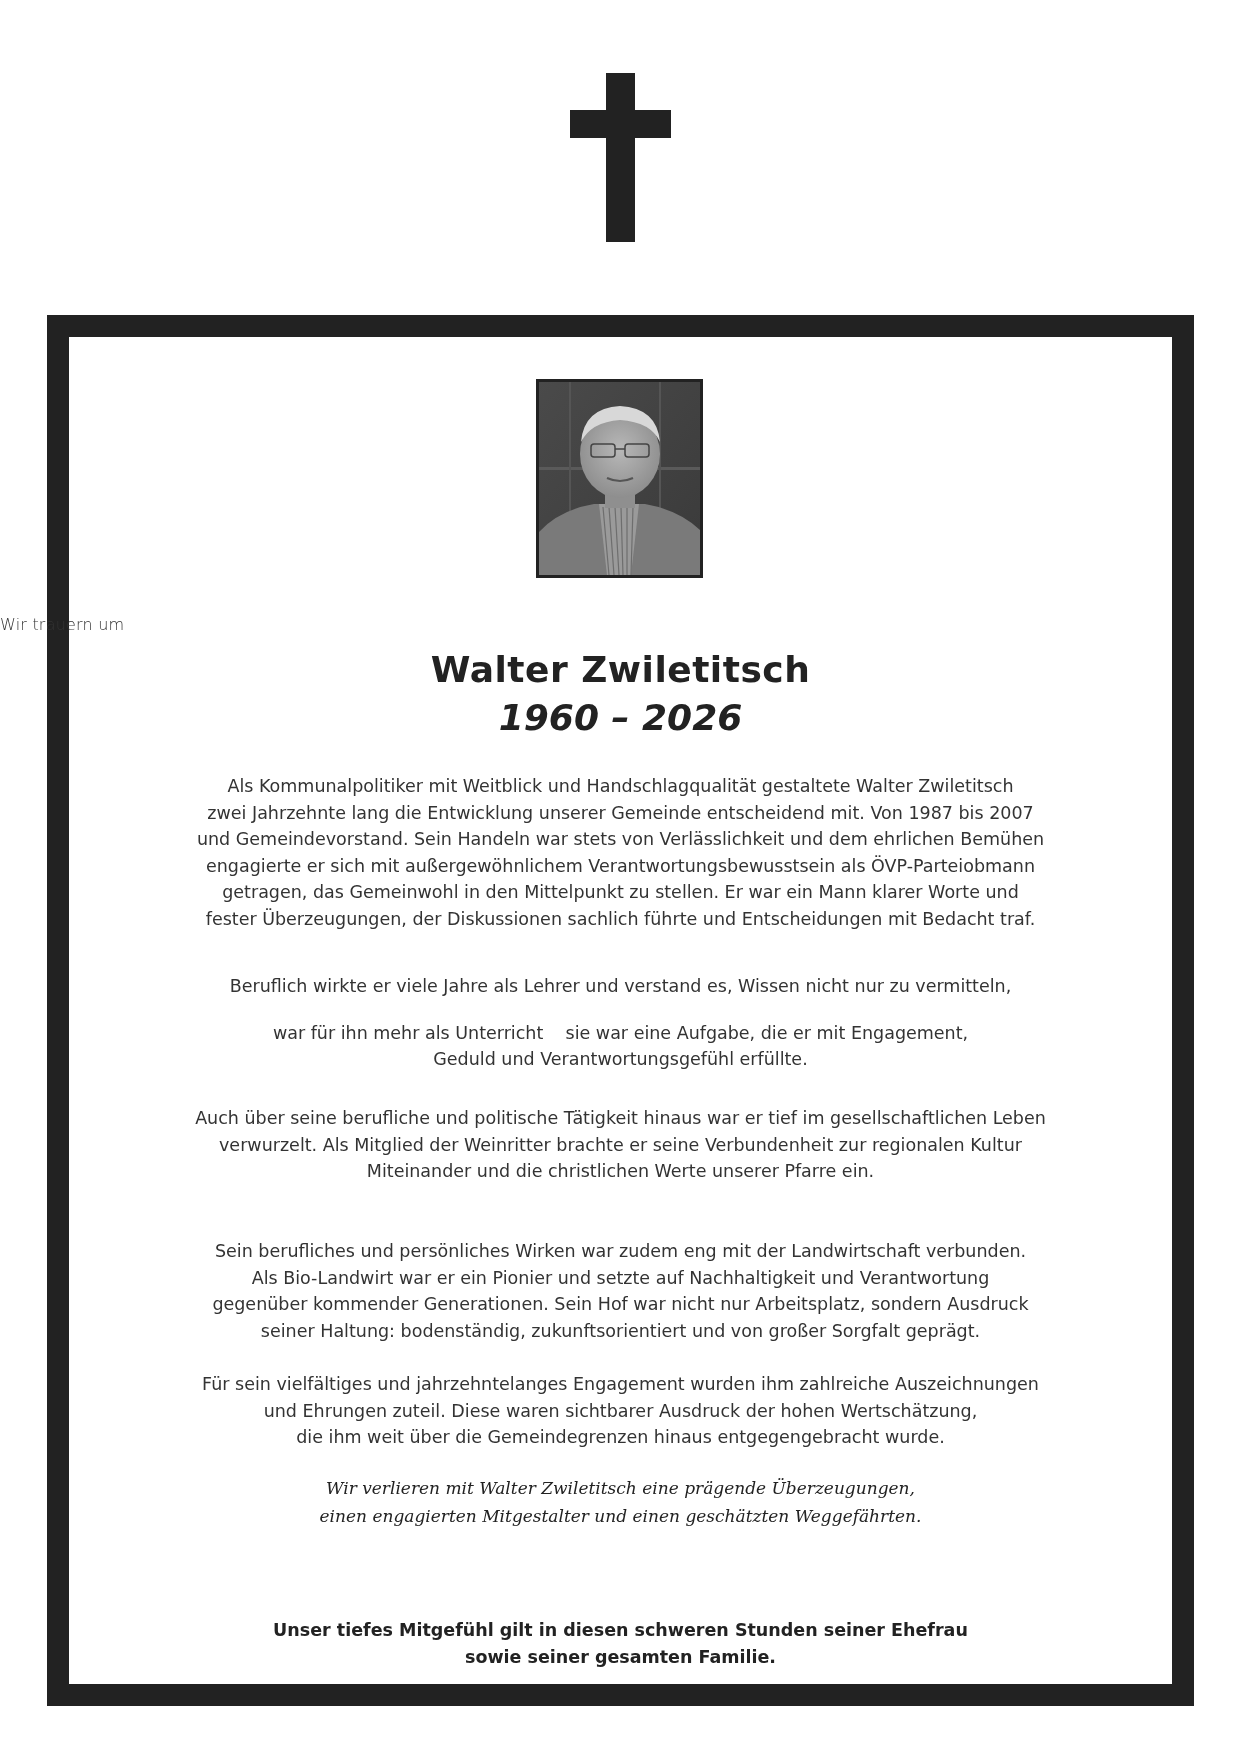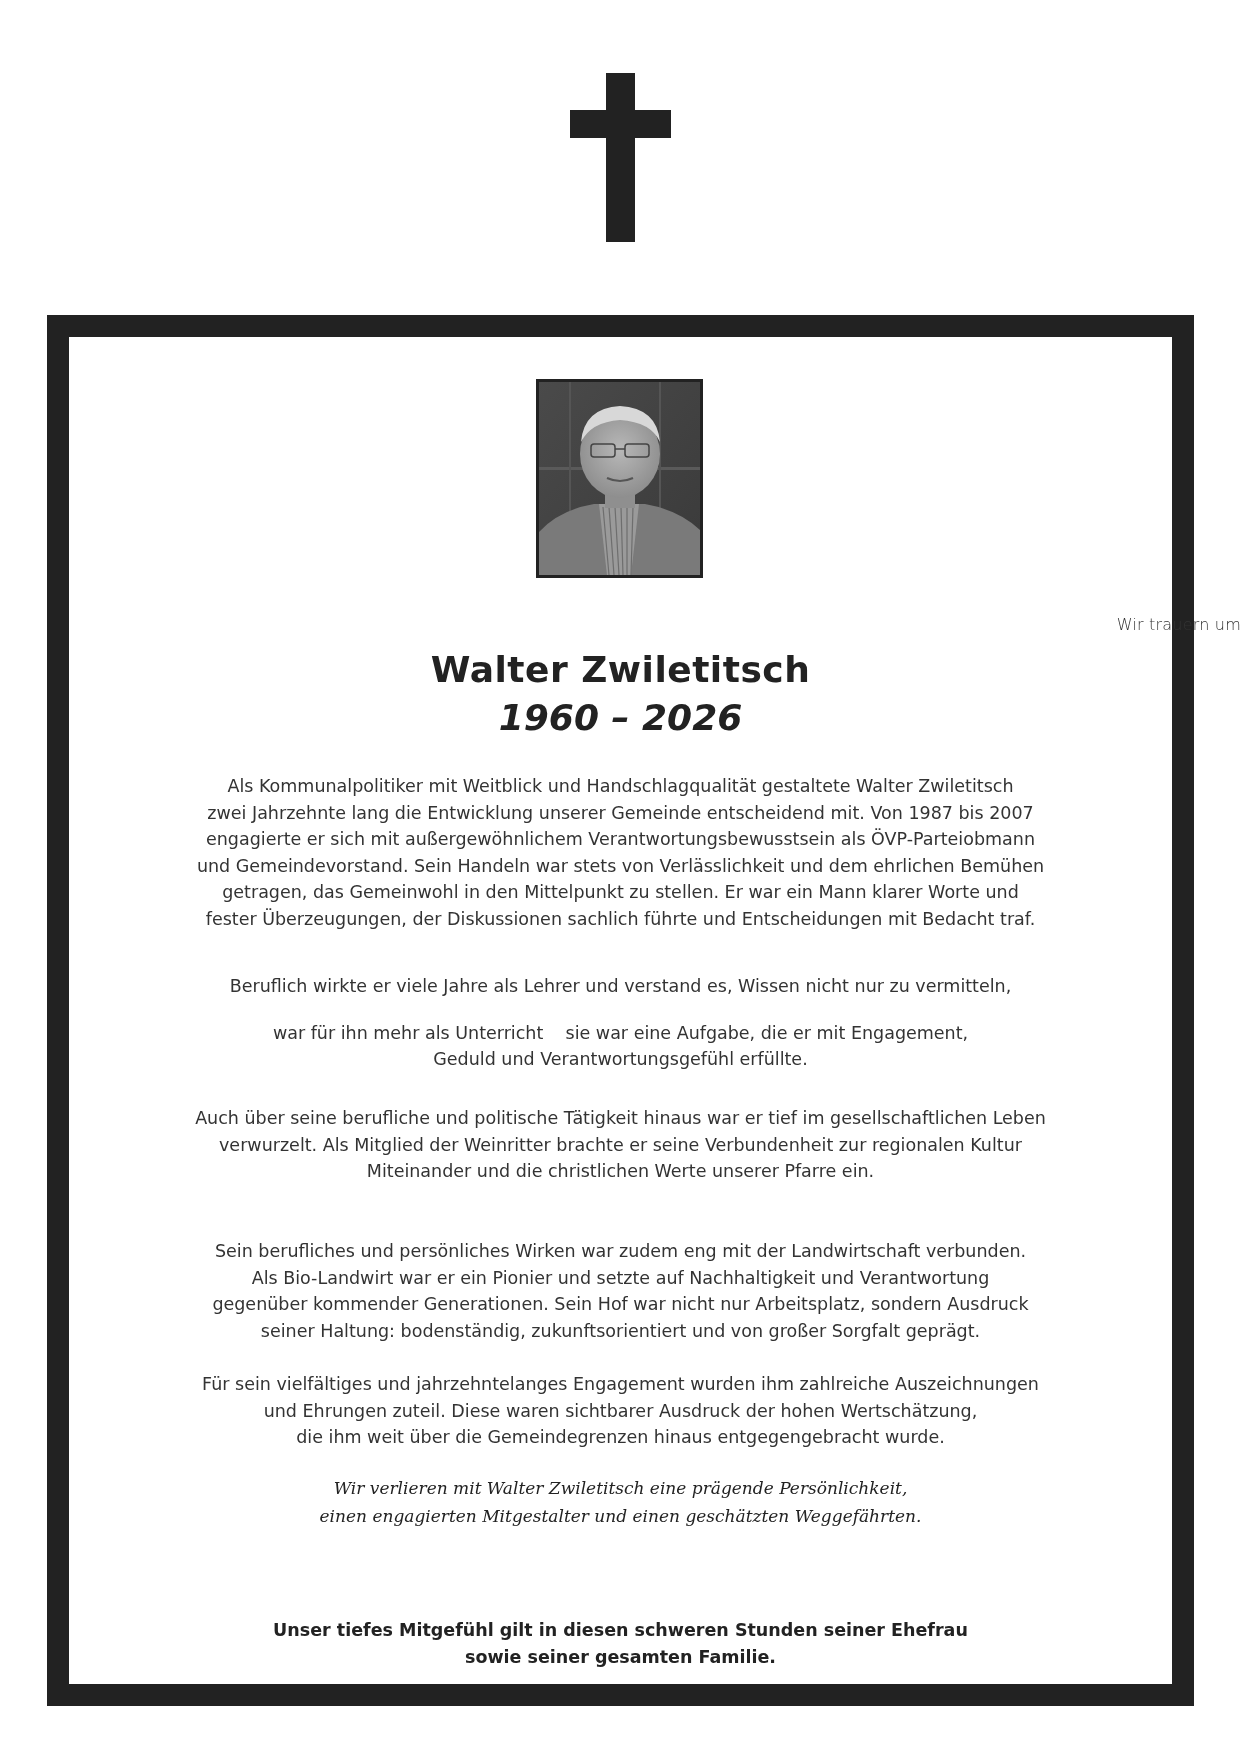--- a/index.html
+++ b/index.html
@@ -21,21 +21,21 @@
   }
 
   .photo {
     position: absolute; left: 536px; top: 379px; width: 167px; height: 199px;
     box-sizing: border-box; border: 3px solid #222222;
     background: #6a6a6a; overflow: hidden;
   }
   .photo svg { display: block; width: 100%; height: 100%; }
 
   .intro {
-    position: absolute; left: 0; width: 1241px; top: 615px; text-align: right;
+    position: absolute; left: 0; width: 1241px; top: 615px; text-align: left;
     font-size: 16px; font-weight: 300; letter-spacing: 0.2px; color: #333;
   }
   .name {
     position: absolute; left: 0; width: 1241px; top: 649px; text-align: center;
     font-size: 36px; font-weight: bold; letter-spacing: 0.5px; color: #222;
   }
   .dates {
     position: absolute; left: 0; width: 1241px; top: 697px; text-align: center;
     font-size: 36px; font-weight: bold; font-style: italic; color: #222;
   }
@@ -102,22 +102,22 @@
   </svg>
 </div>
 
 <div class="intro">Wir trauern um</div>
 <div class="name">Walter Zwiletitsch</div>
 <div class="dates">1960 – 2026</div>
 
 <div class="para" style="top: 773px;">
   <span class="line">Als Kommunalpolitiker mit Weitblick und Handschlagqualität gestaltete Walter Zwiletitsch</span>
   <span class="line">zwei Jahrzehnte lang die Entwicklung unserer Gemeinde entscheidend mit. Von 1987 bis 2007</span>
+  <span class="line">und Gemeindevorstand. Sein Handeln war stets von Verlässlichkeit und dem ehrlichen Bemühen</span>
   <span class="line">engagierte er sich mit außergewöhnlichem Verantwortungsbewusstsein als ÖVP-Parteiobmann</span>
-  <span class="line">und Gemeindevorstand. Sein Handeln war stets von Verlässlichkeit und dem ehrlichen Bemühen</span>
   <span class="line">getragen, das Gemeinwohl in den Mittelpunkt zu stellen. Er war ein Mann klarer Worte und</span>
   <span class="line">fester Überzeugungen, der Diskussionen sachlich führte und Entscheidungen mit Bedacht traf.</span>
 </div>
 
 <div class="para" style="top: 973px;">
   <span class="line">Beruflich wirkte er viele Jahre als Lehrer und verstand es, Wissen nicht nur zu vermitteln,</span>
   <span class="line" style="white-space: pre; margin-top: 20px;">war für ihn mehr als Unterricht    sie war eine Aufgabe, die er mit Engagement,</span>
   <span class="line">Geduld und Verantwortungsgefühl erfüllte.</span>
 </div>
 
@@ -134,20 +134,20 @@
   <span class="line">seiner Haltung: bodenständig, zukunftsorientiert und von großer Sorgfalt geprägt.</span>
 </div>
 
 <div class="para" style="top: 1371px;">
   <span class="line">Für sein vielfältiges und jahrzehntelanges Engagement wurden ihm zahlreiche Auszeichnungen</span>
   <span class="line">und Ehrungen zuteil. Diese waren sichtbarer Ausdruck der hohen Wertschätzung,</span>
   <span class="line">die ihm weit über die Gemeindegrenzen hinaus entgegengebracht wurde.</span>
 </div>
 
 <div class="closing" style="top: 1474px;">
-  <span class="line" style="display:block;">Wir verlieren mit Walter Zwiletitsch eine prägende Persönlichkeit,</span>
+  <span class="line" style="display:block;">Wir verlieren mit Walter Zwiletitsch eine prägende Überzeugungen,</span>
   <span class="line" style="display:block;">einen engagierten Mitgestalter und einen geschätzten Weggefährten.</span>
 </div>
 
 <div class="condolence" style="top: 1617px;">
   <span style="display:block;">Unser tiefes Mitgefühl gilt in diesen schweren Stunden seiner Ehefrau</span>
   <span style="display:block;">sowie seiner gesamten Familie.</span>
 </div>
 
 </body></html>

